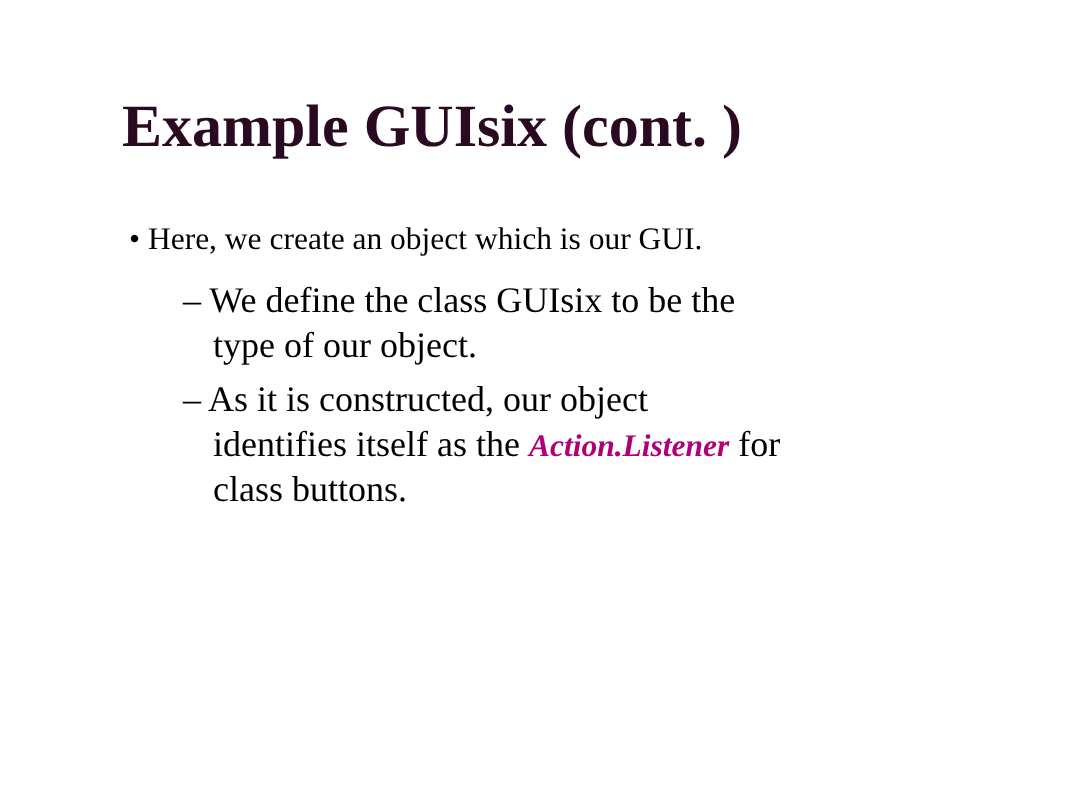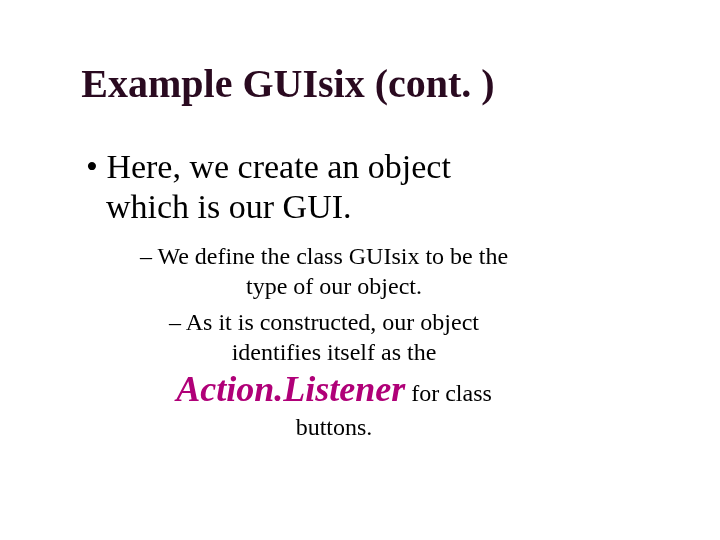--- a/index.html
+++ b/index.html
@@ -18,47 +18,46 @@
     padding: 40px 50px 30px 50px;
   }
   .title {
     text-align: center;
     font-size: 40px;
     font-weight: bold;
     color: #2a0a20;
     margin: 20px 0 40px 0;
   }
   .bullet-l1 {
-    font-size: 34px;
+    font-size: 21px;
     color: #000;
     margin: 0 0 14px 36px;
     text-indent: -20px;
     padding-left: 20px;
     line-height: 1.18;
   }
   .bullet-l1::before {
     content: "•  ";
   }
   .bullet-l2 {
     font-size: 24px;
     color: #000;
     margin: 0 0 6px 72px;
     text-indent: -20px;
     padding-left: 20px;
     line-height: 1.25;
-    text-align: center;
   }
   .bullet-l2::before {
     content: "–  ";
   }
   .emph {
     color: #b00078;
     font-weight: bold;
     font-style: italic;
-    font-size: 36px;
+    font-size: 21px;
   }
 </style>
 </head>
 <body>
 
 <div class="slide">
   <div class="title">Example GUIsix (cont. )</div>
 
   <div class="bullet-l1">Here, we create an object which is our GUI.</div>
 

